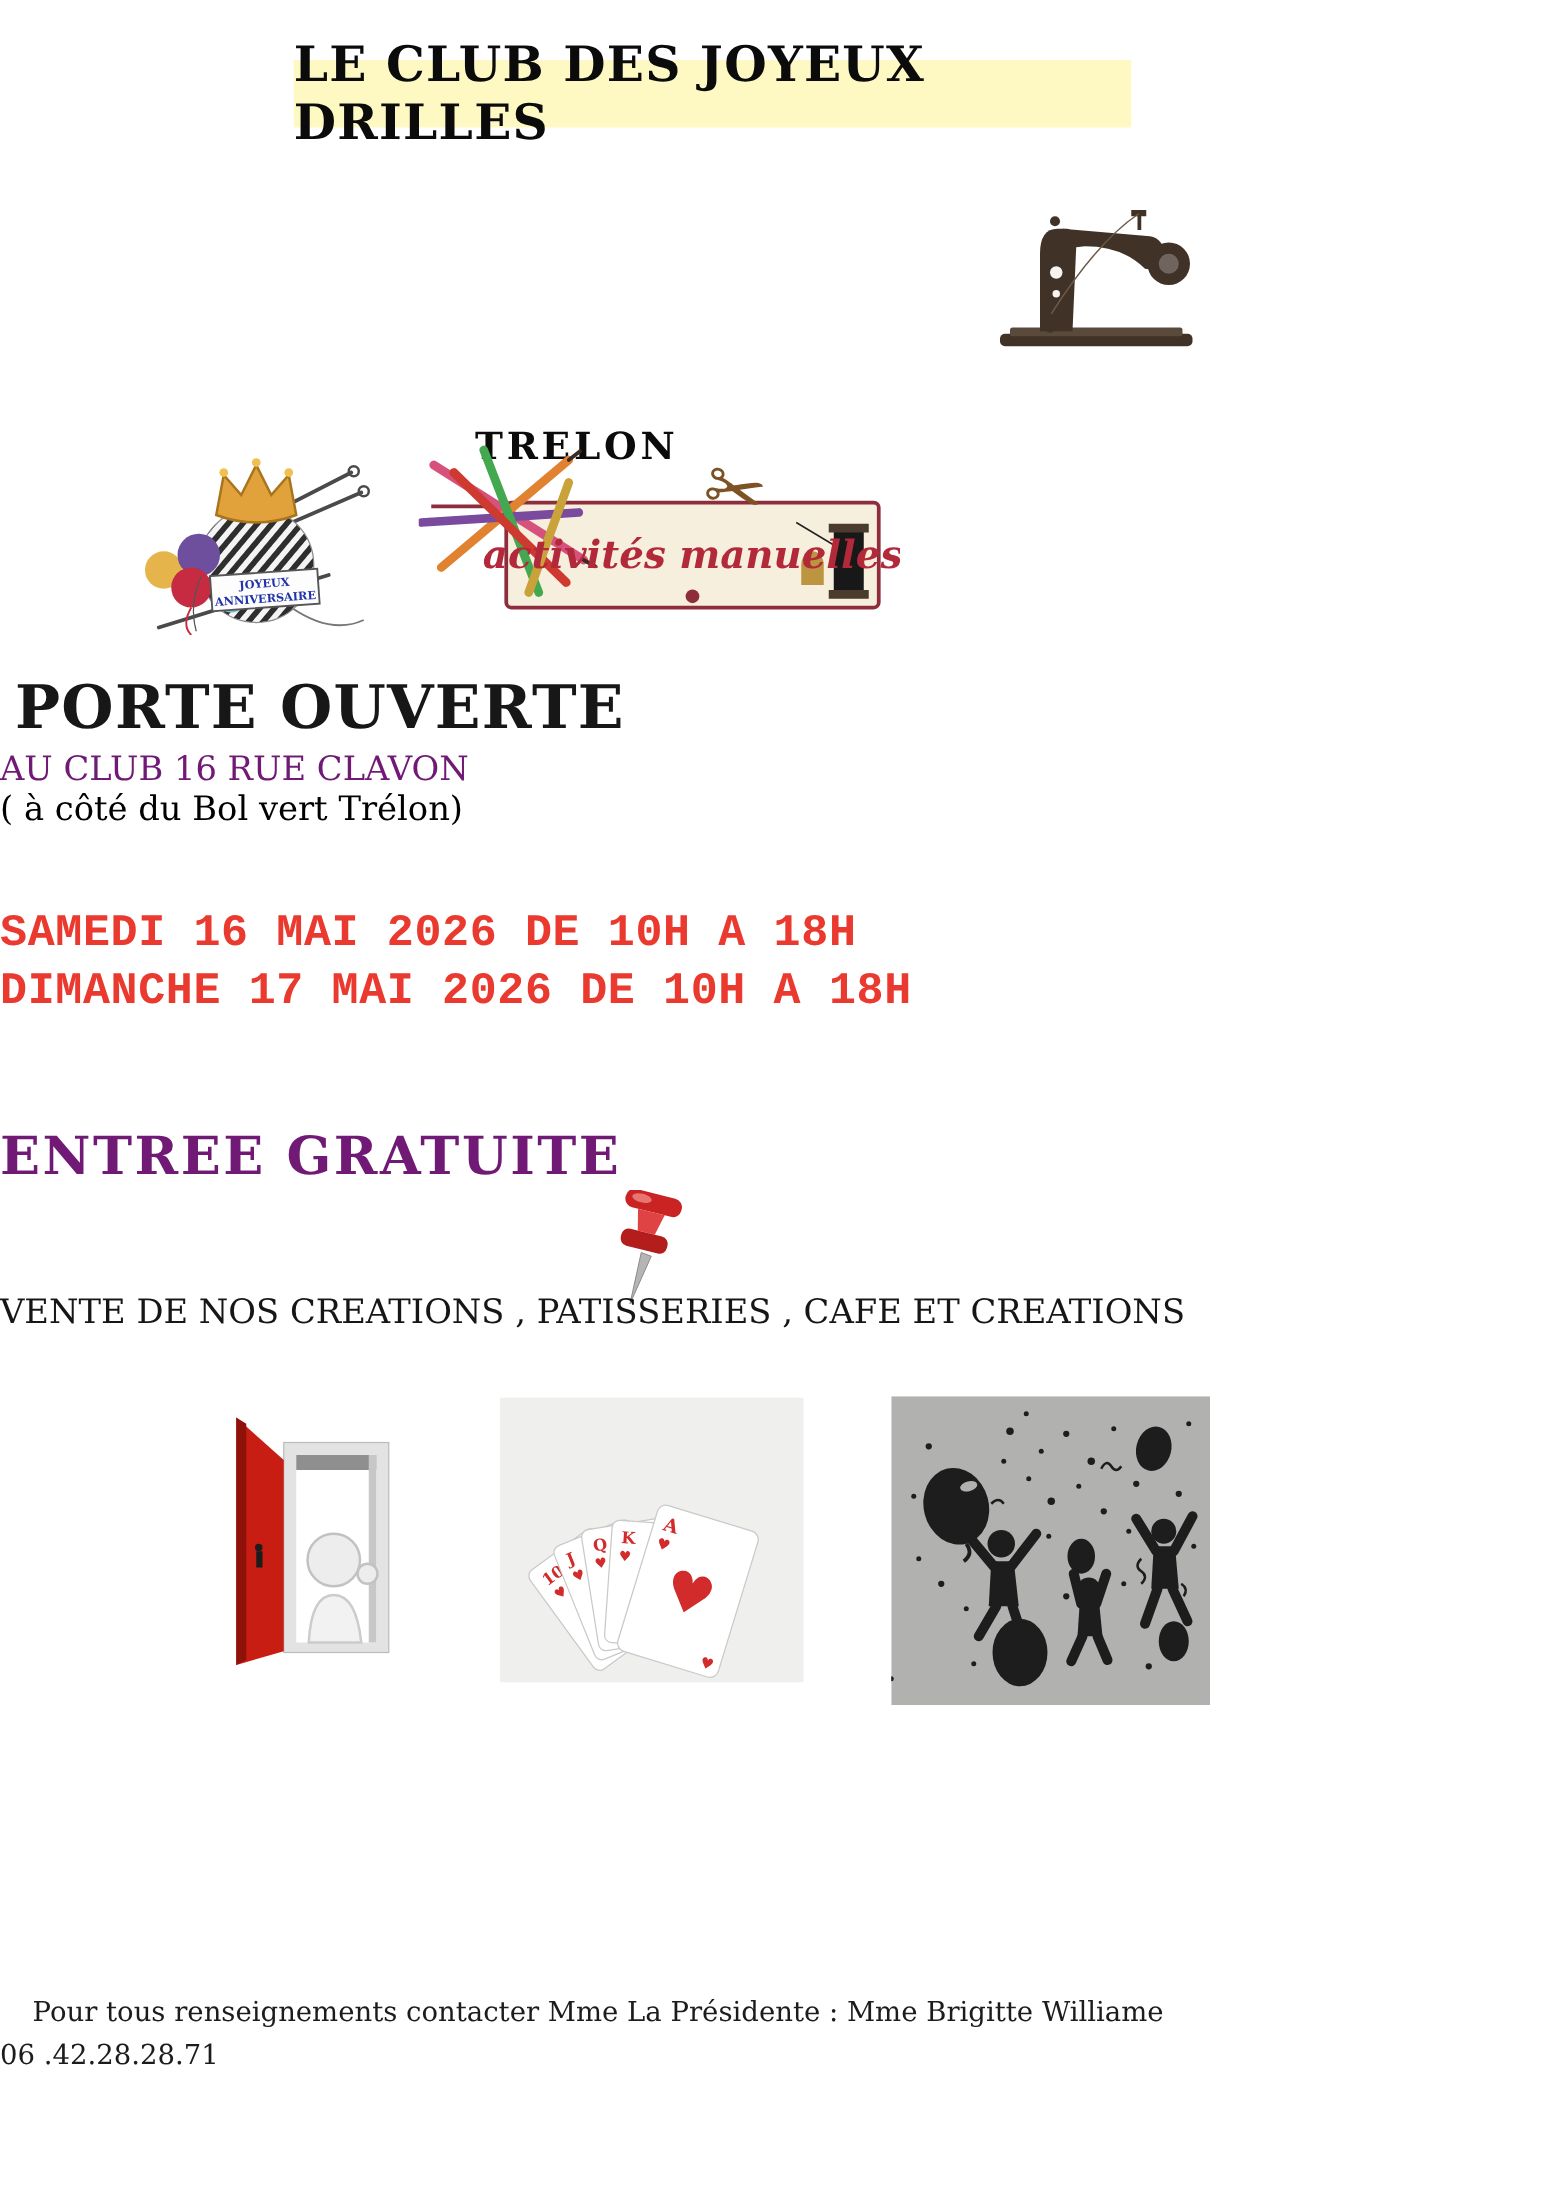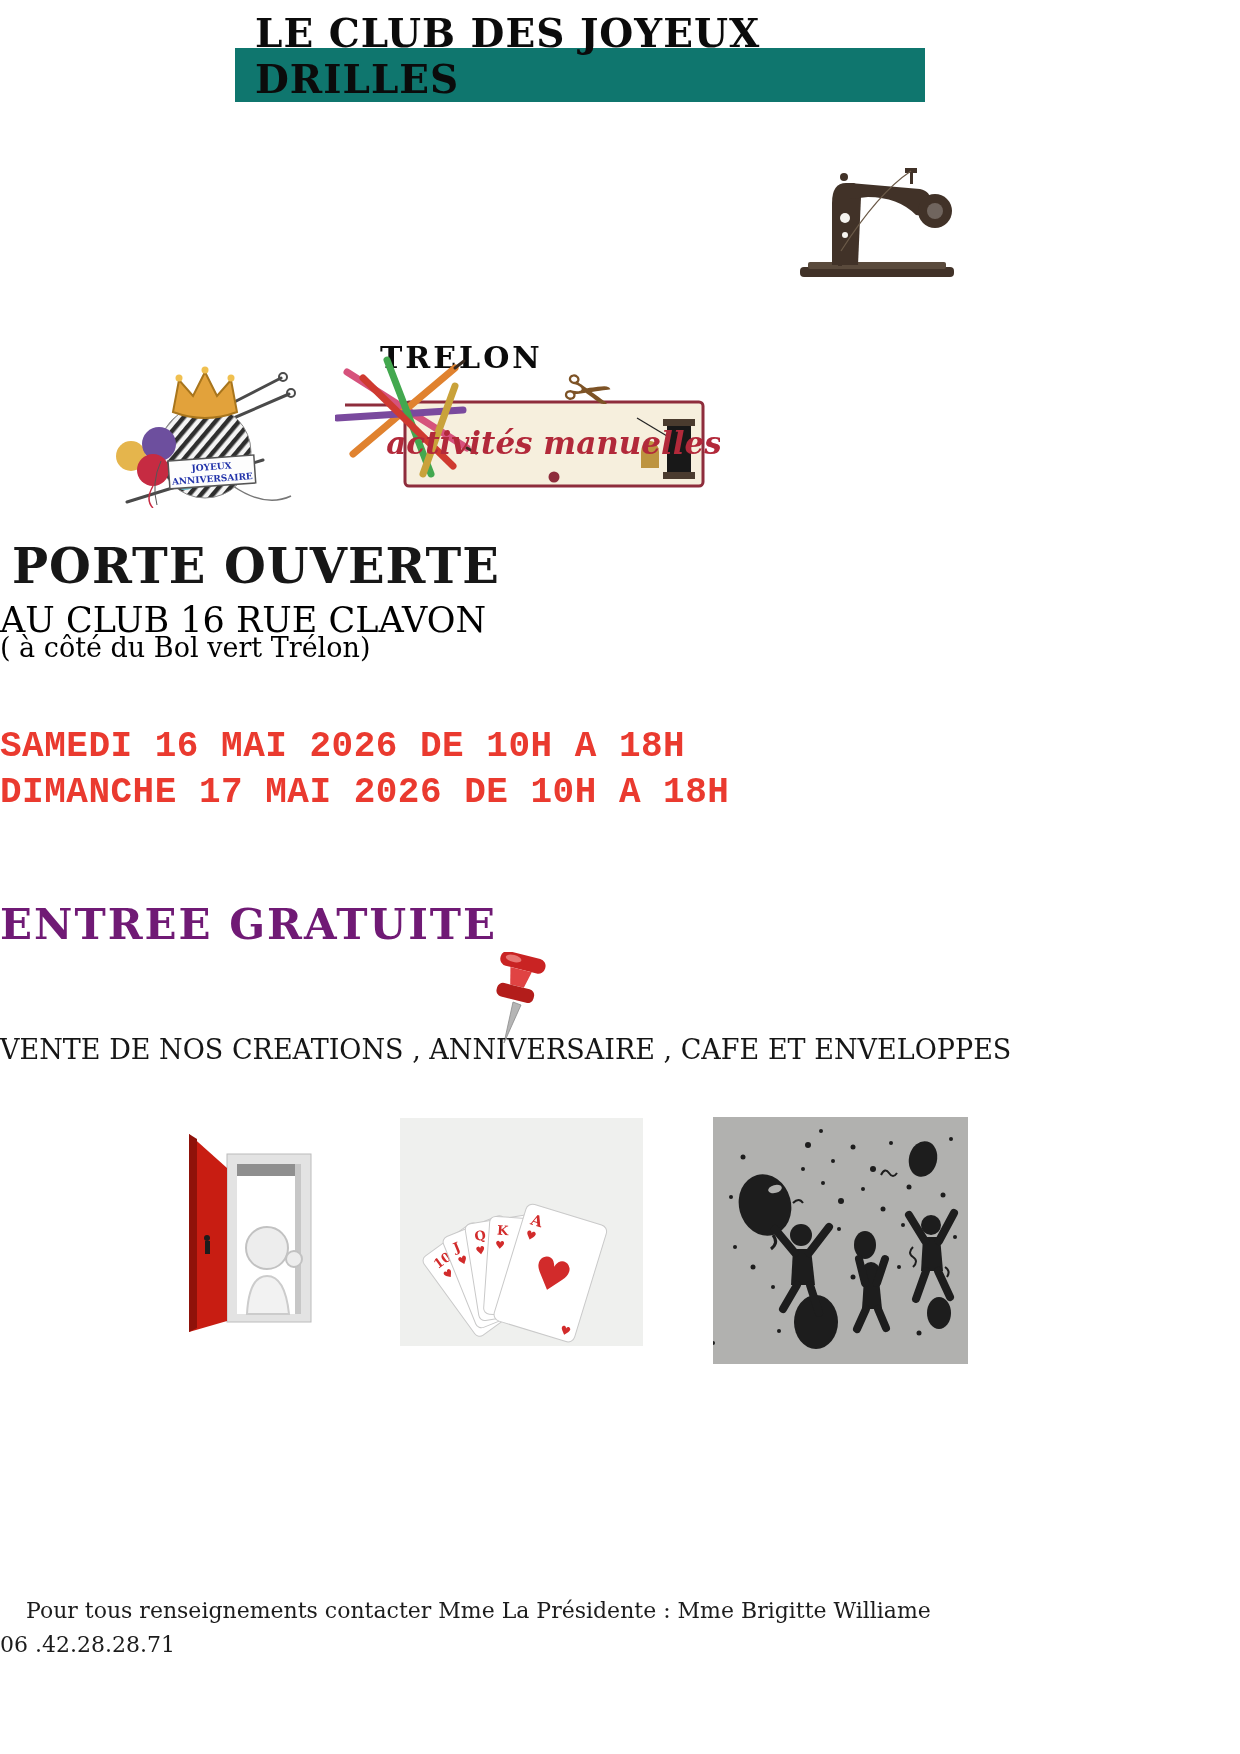--- a/index.html
+++ b/index.html
@@ -1,33 +1,33 @@
 <!DOCTYPE html>
 <html><head>
 <meta charset="utf-8">
 <style>
   html,body{margin:0;padding:0;background:#ffffff;}
   .page{position:relative;width:1240px;height:1754px;background:#ffffff;overflow:hidden;
         font-family:"DejaVu Serif","Liberation Serif",serif;color:#111;}
   .abs{position:absolute;}
   .ctr{text-align:left;}
 
-  .banner{left:235px;top:48px;width:670px;height:54px;background:#0f766e;
-          display:flex;align-items:flex-end;justify-content:center;padding-left:20px;}
+  .banner{left:235px;top:48px;width:670px;height:54px;background:#fef9c3;
+          display:flex;align-items:center;justify-content:center;}
   .banner span{font-size:39px;font-weight:bold;letter-spacing:1px;color:#0b0b0b;}
 
   .sewing{left:798px;top:163px;width:160px;height:120px;}
 
   .trelon{left:380px;top:340px;width:264px;font-size:30px;font-weight:bold;letter-spacing:3px;color:#0b0b0b;}
 
   .yarn{left:103px;top:356px;width:195px;height:152px;}
   .craftlogo{left:335px;top:356px;width:385px;height:148px;}
 
   .porte{left:0;top:538px;width:1120px;font-size:48px;font-weight:bold;letter-spacing:1px;color:#171717;padding-left:12px;}
-  .addr1{left:0;top:600px;width:1120px;font-size:35px;color:#000000;}
+  .addr1{left:0;top:600px;width:1120px;font-size:27px;color:#701a75;}
   .addr2{left:0;top:632px;width:1120px;font-size:27px;color:#000000;}
 
   .dateline{left:0;width:1130px;font-size:36px;font-weight:bold;color:#ea3a2f;letter-spacing:0.5px;font-family:Liberation Mono, monospace;}
   .date1{top:726px;}
   .date2{top:772px;}
 
   .entree{left:0;top:900px;width:980px;font-size:42px;font-weight:bold;letter-spacing:2px;color:#701a75;}
   .pin{left:477px;top:952px;width:80px;height:95px;}
 
   .vente{left:0;top:1034px;width:1062px;font-size:27px;color:#161616;}
@@ -142,21 +142,21 @@
   <svg class="abs pin" viewBox="0 0 80 95">
     <g transform="rotate(14 40 30)">
       <rect x="18" y="2" width="46" height="15" rx="7" fill="#c92323"></rect>
       <path d="M30,17 L52,17 L48,34 L34,34 Z" fill="#e04343"></path>
       <rect x="22" y="34" width="38" height="14" rx="6" fill="#b31d1b"></rect>
       <ellipse cx="31" cy="8" rx="8" ry="3.5" fill="#f08a86" opacity="0.8"></ellipse>
     </g>
     <path d="M36,50 L44,53 L27,91 Z" fill="#b5b5b5" stroke="#8a8a8a" stroke-width="0.8"></path>
   </svg>
 
-  <div class="abs vente ctr">VENTE DE NOS CREATIONS , ANNIVERSAIRE , CAFE ET ENVELOPPES</div>
+  <div class="abs vente ctr">VENTE DE NOS CREATIONS , PATISSERIES , CAFE ET CREATIONS</div>
 
   <svg class="abs door" viewBox="0 0 140 205">
     <rect x="52" y="26" width="84" height="168" fill="#e3e3e3" stroke="#bcbcbc"></rect>
     <rect x="62" y="36" width="64" height="150" fill="#ffffff"></rect>
     <rect x="62" y="36" width="64" height="12" fill="#8f8f8f"></rect>
     <rect x="120" y="36" width="6" height="150" fill="#c7c7c7"></rect>
     <g>
       <circle cx="92" cy="120" r="21" fill="#ededed" stroke="#c2c2c2" stroke-width="2"></circle>
       <path d="M72,186 q2,-38 20,-38 q18,0 22,38 z" fill="#f2f2f2" stroke="#cccccc" stroke-width="2"></path>
       <circle cx="119" cy="131" r="8" fill="#ededed" stroke="#c2c2c2" stroke-width="2"></circle>

